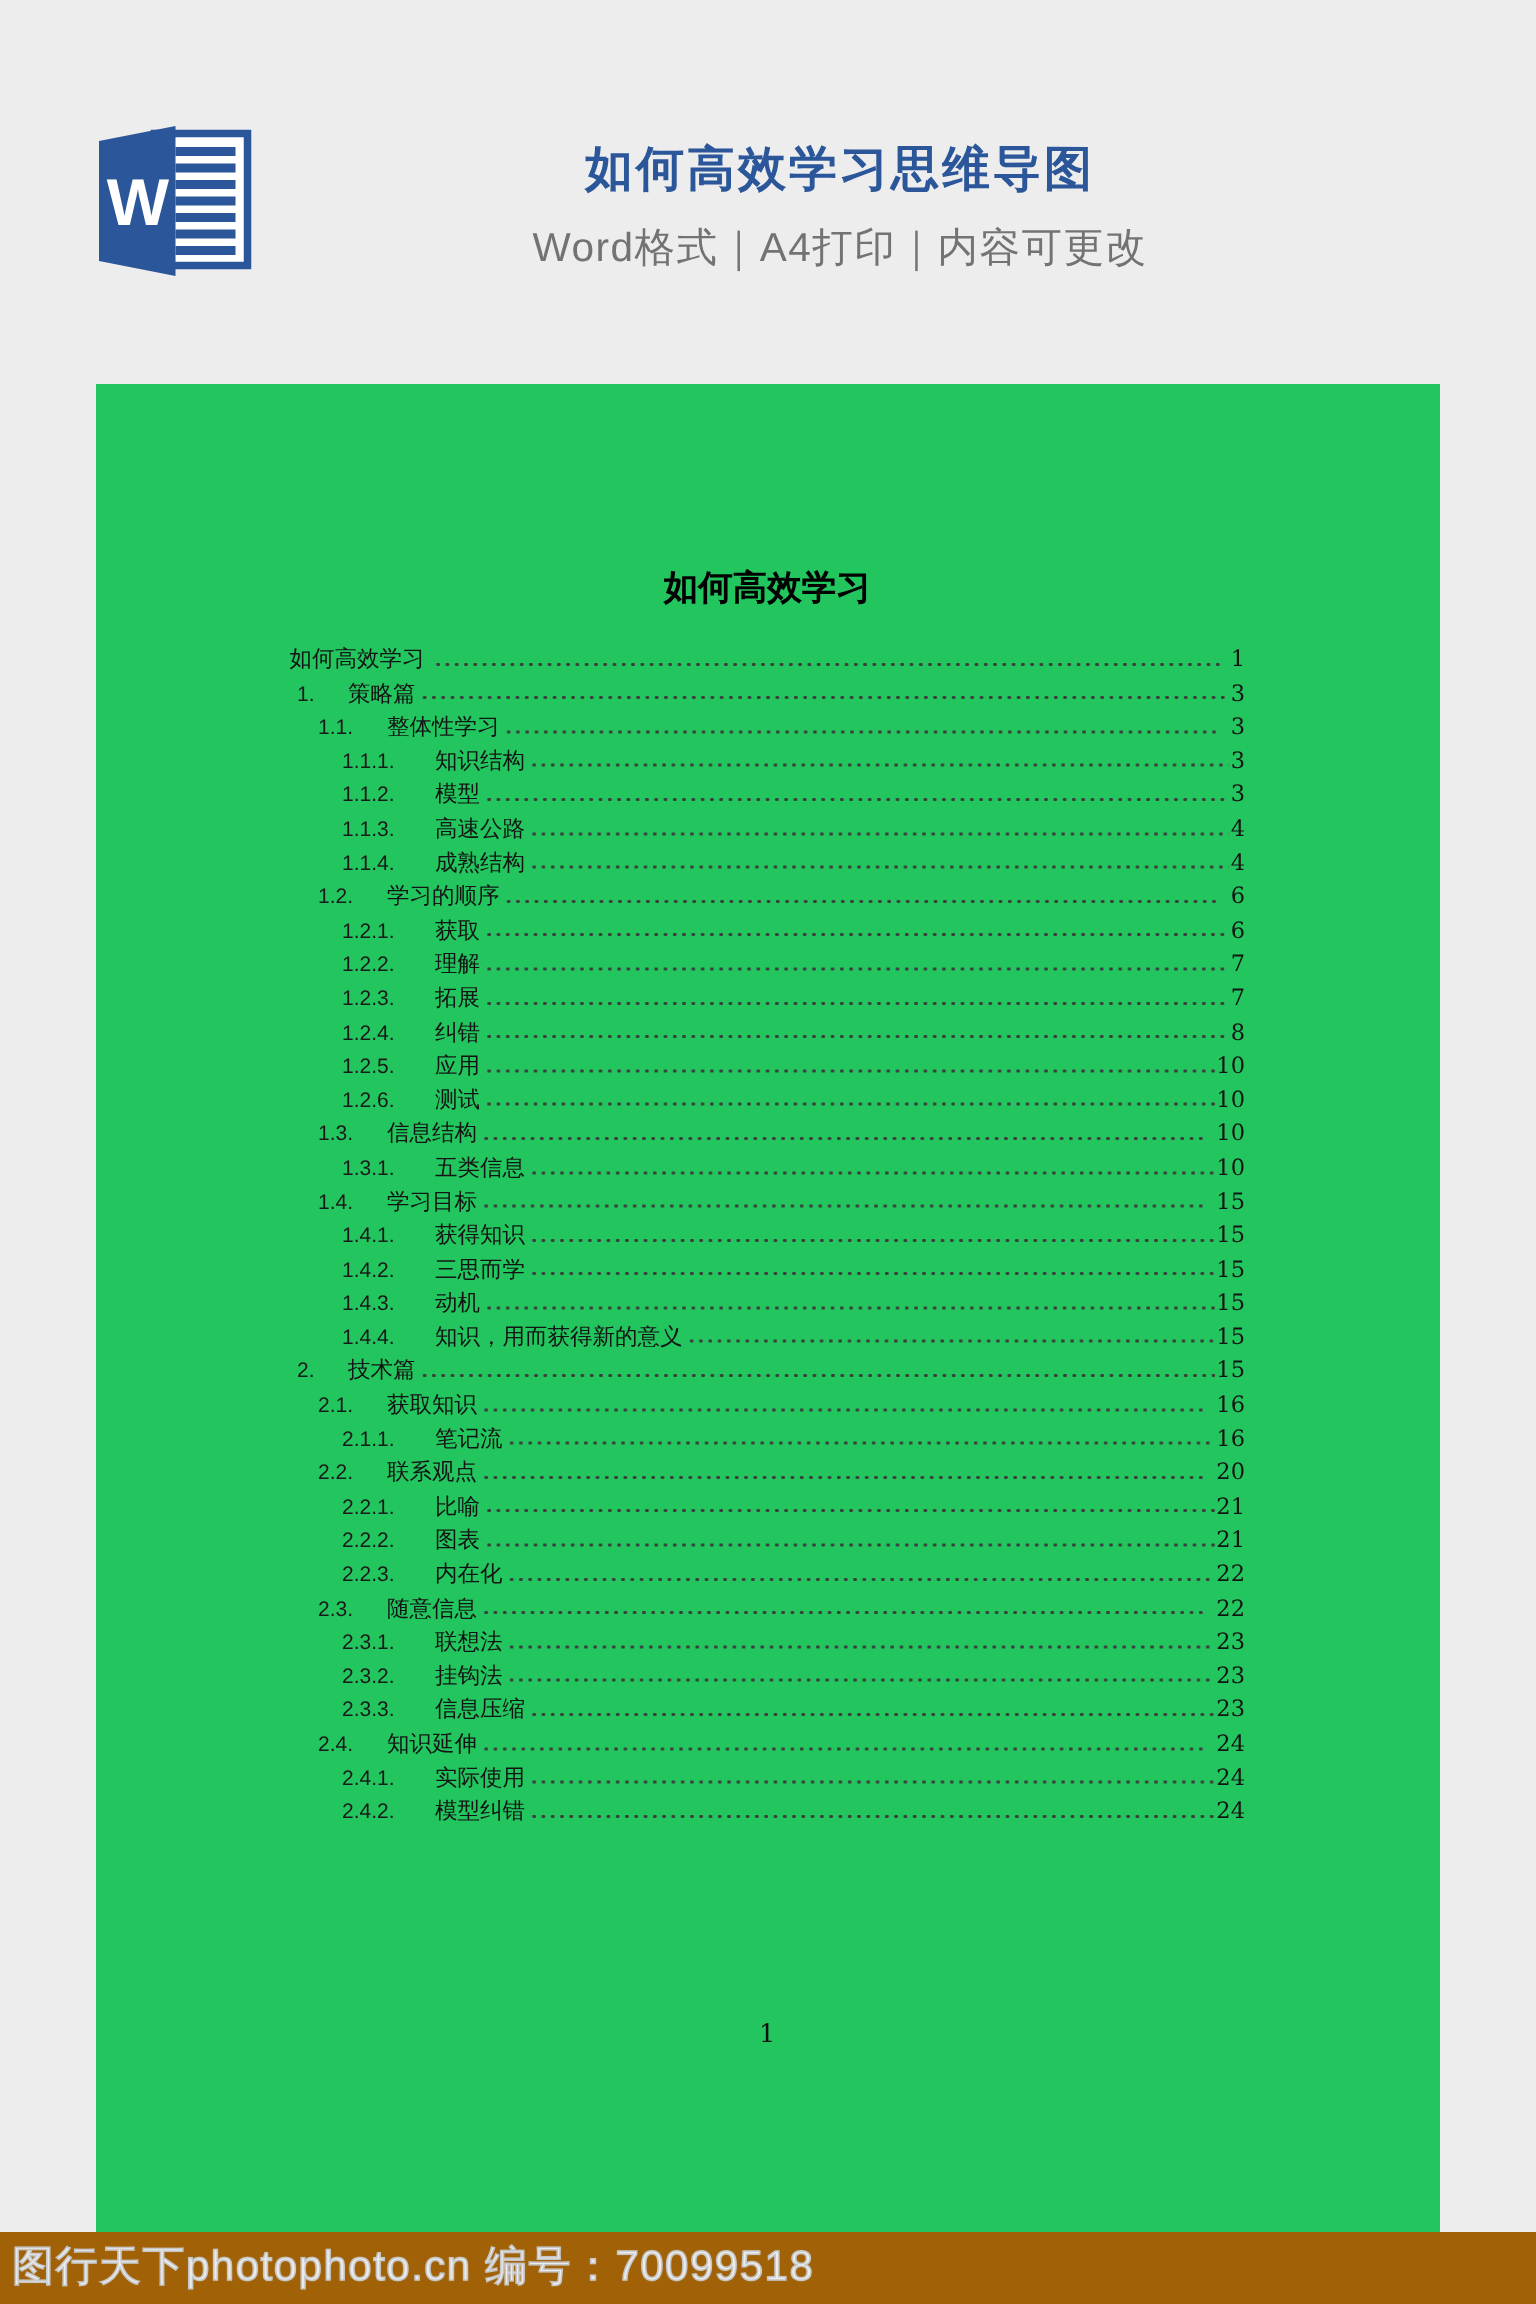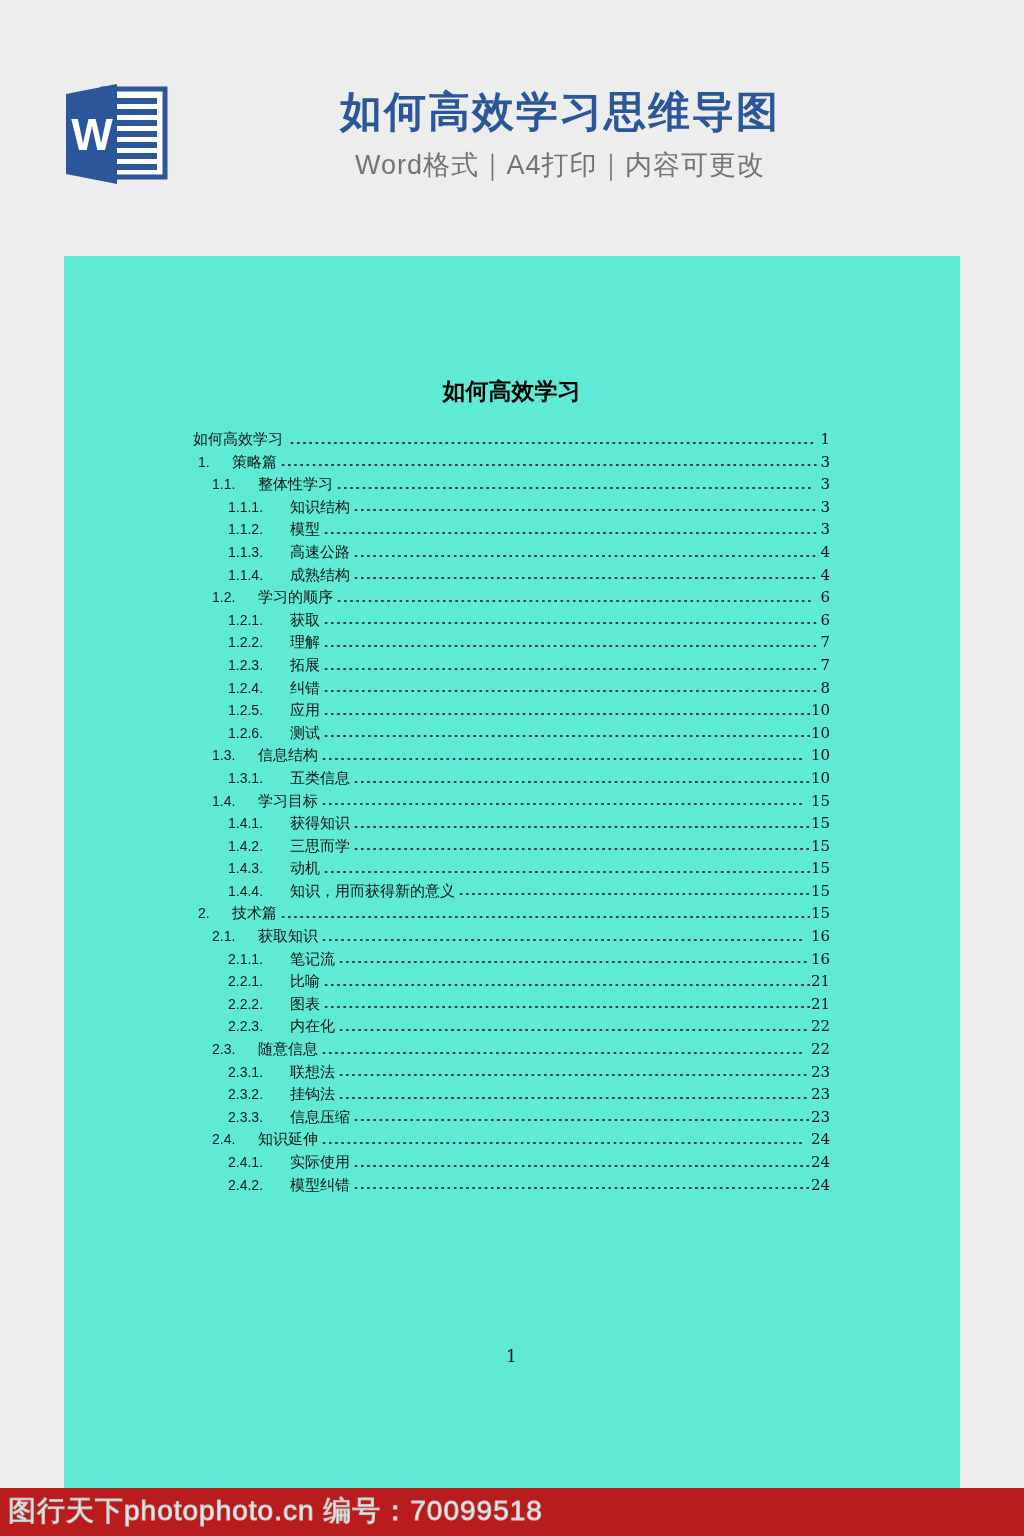--- a/index.html
+++ b/index.html
@@ -13,29 +13,29 @@
 
   
   .hero { position: absolute; left: 0; top: 0; width: 1024px; height: 256px; }
   .word-icon { position: absolute; left: 56px; top: 80px; width: 120px; height: 108px; }
   .hero-text {
     position: absolute; left: 0; top: 0; width: 1024px;
     box-sizing: border-box; padding: 86px 0 0 96px;
     text-align: center;
   }
   .hero-title {
-    margin: 0; font-size: 42px; font-weight: bold;
+    margin: 0; font-size: 32px; font-weight: bold;
     color: #2b579a; letter-spacing: 2px; line-height: 52px;
   }
   .hero-sub { margin: 9px 0 0; font-size: 27px; color: #737373; letter-spacing: 1px; }
 
   
   .sheet {
     position: absolute; left: 64px; top: 256px;
-    width: 896px; height: 1232px; background: #5eead4;
+    width: 896px; height: 1232px; background: #22c55e;
     box-sizing: border-box; padding: 120px 130px 0 129px;
     display: flex; flex-direction: column;
   }
   .doc-title {
     font-family: "DejaVu Serif", "Liberation Serif", serif;
     font-size: 23px; font-weight: bold; color: #000;
     text-align: center; margin: 0 0 21px 0;
   }
 
   
@@ -68,21 +68,21 @@
   .sheet-pagenum {
     margin-top: auto; margin-bottom: 122px;
     text-align: center;
     font-family: "DejaVu Serif", "Liberation Serif", serif;
     font-size: 17px; color: #111;
   }
 
   
   .watermark {
     position: absolute; left: 0; top: 1488px;
-    width: 1024px; height: 48px; background: #b91c1c;
+    width: 1024px; height: 48px; background: #a16207;
     line-height: 46px;
   }
   .watermark-text {
     font-size: 28px; color: #ececec;
     -webkit-text-stroke: 1px #c6c6c6;
     text-shadow: 0 0 1px #c9c9c9;
     padding-left: 8px; letter-spacing: 1px;
     font-family: "Liberation Sans", "DejaVu Sans", sans-serif;
   }
 </style>
@@ -251,20 +251,26 @@
         <span class="toc-label">获取知识</span>
         <span class="toc-leader"></span>
         <span class="toc-page">16</span>
       </div>
       <div class="toc-row toc-l3">
         <span class="toc-num">2.1.1.</span>
         <span class="toc-label">笔记流</span>
         <span class="toc-leader"></span>
         <span class="toc-page">16</span>
       </div>
+      <div class="toc-row toc-l2">
+        <span class="toc-num">2.2.</span>
+        <span class="toc-label">联系观点</span>
+        <span class="toc-leader"></span>
+        <span class="toc-page">20</span>
+      </div>
       <div class="toc-row toc-l3">
         <span class="toc-num">2.2.1.</span>
         <span class="toc-label">比喻</span>
         <span class="toc-leader"></span>
         <span class="toc-page">21</span>
       </div>
       <div class="toc-row toc-l3">
         <span class="toc-num">2.2.2.</span>
         <span class="toc-label">图表</span>
         <span class="toc-leader"></span>

